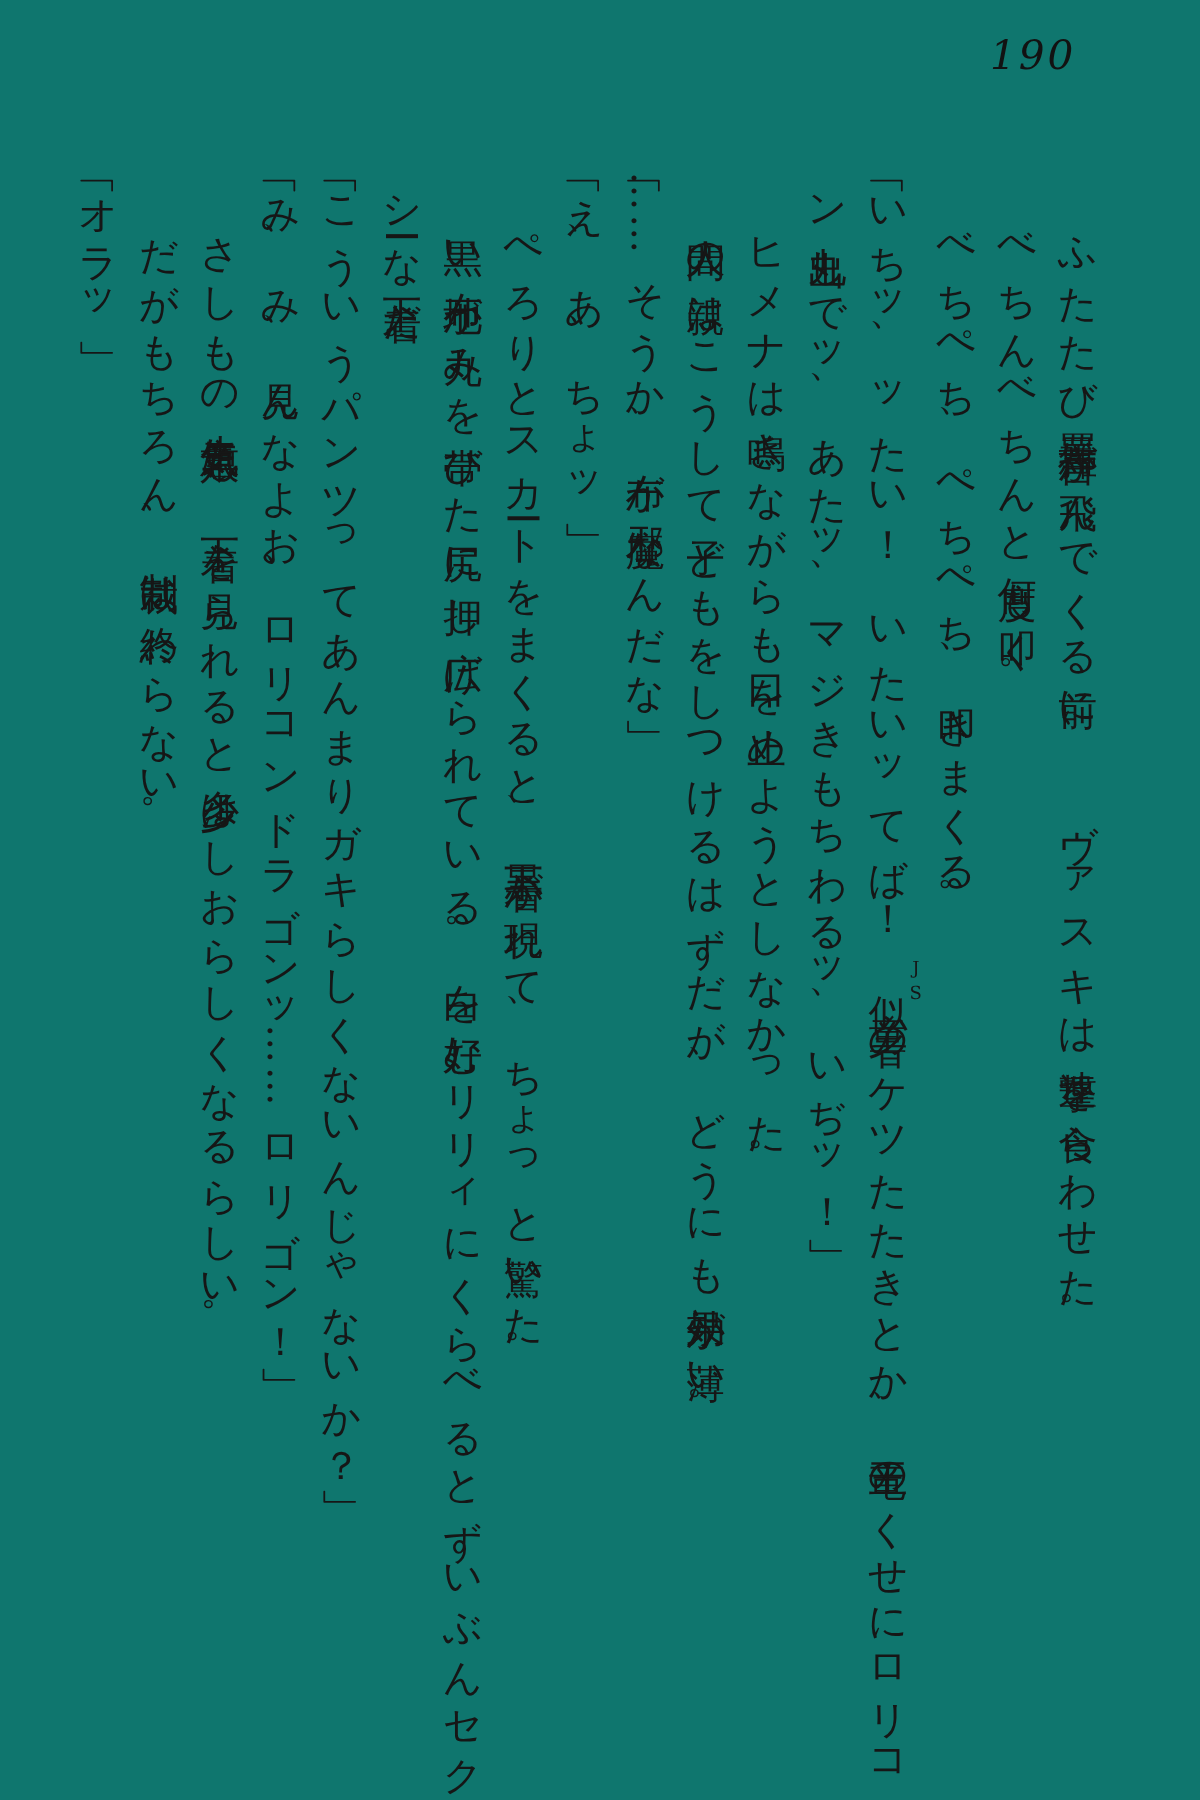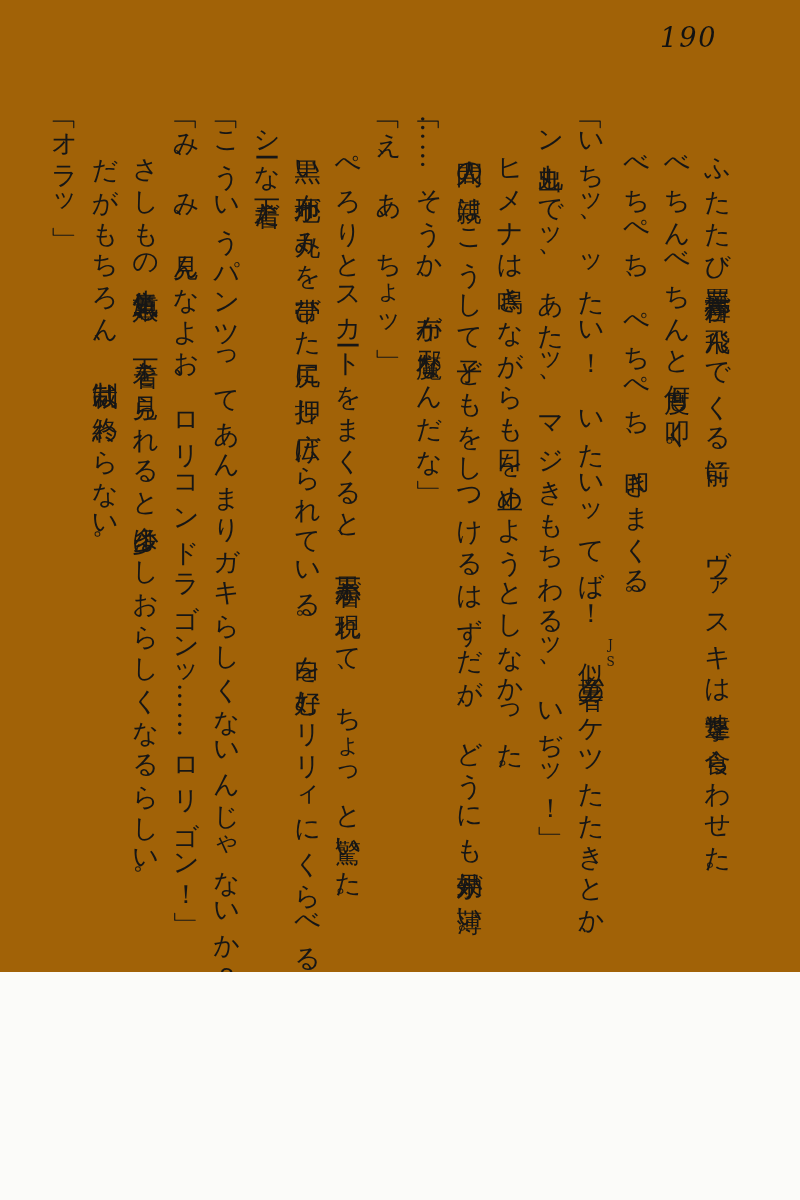--- a/index.html
+++ b/index.html
@@ -3,22 +3,22 @@
 <meta charset="utf-8">
 <style>
   html,body{margin:0;padding:0;}
   body{
     width:800px;height:1200px;
     background:#fbfbf9;
     font-family:"DejaVu Serif","Liberation Serif",serif;
   }
   .page{
     position:relative;
-    width:800px;height:972px;
-    background:#a16207;
+    width:800px;height:1200px;
+    background:#0f766e;
     overflow:hidden;
     color:#161616;
   }
   .page-number{
     position:absolute;
     top:22px;left:660px;
     font-family:"DejaVu Serif","Liberation Serif",serif;
     font-style:italic;
     font-size:27px;
     letter-spacing:2px;

